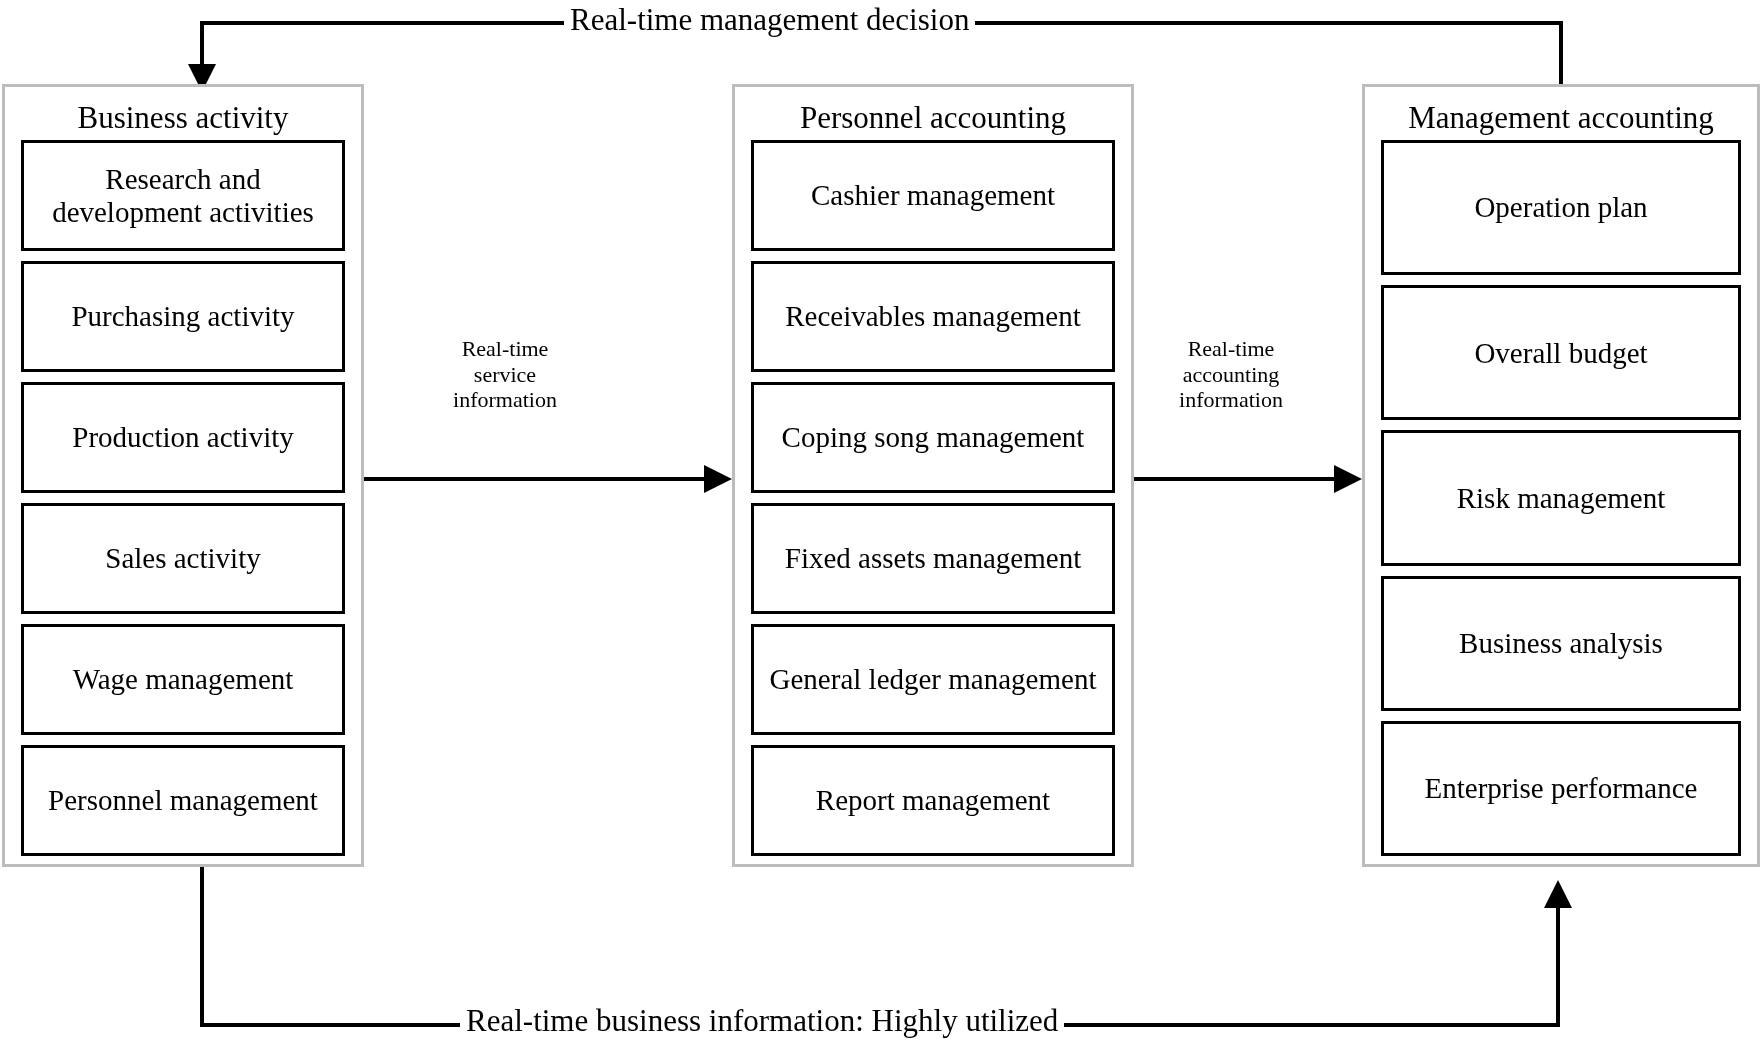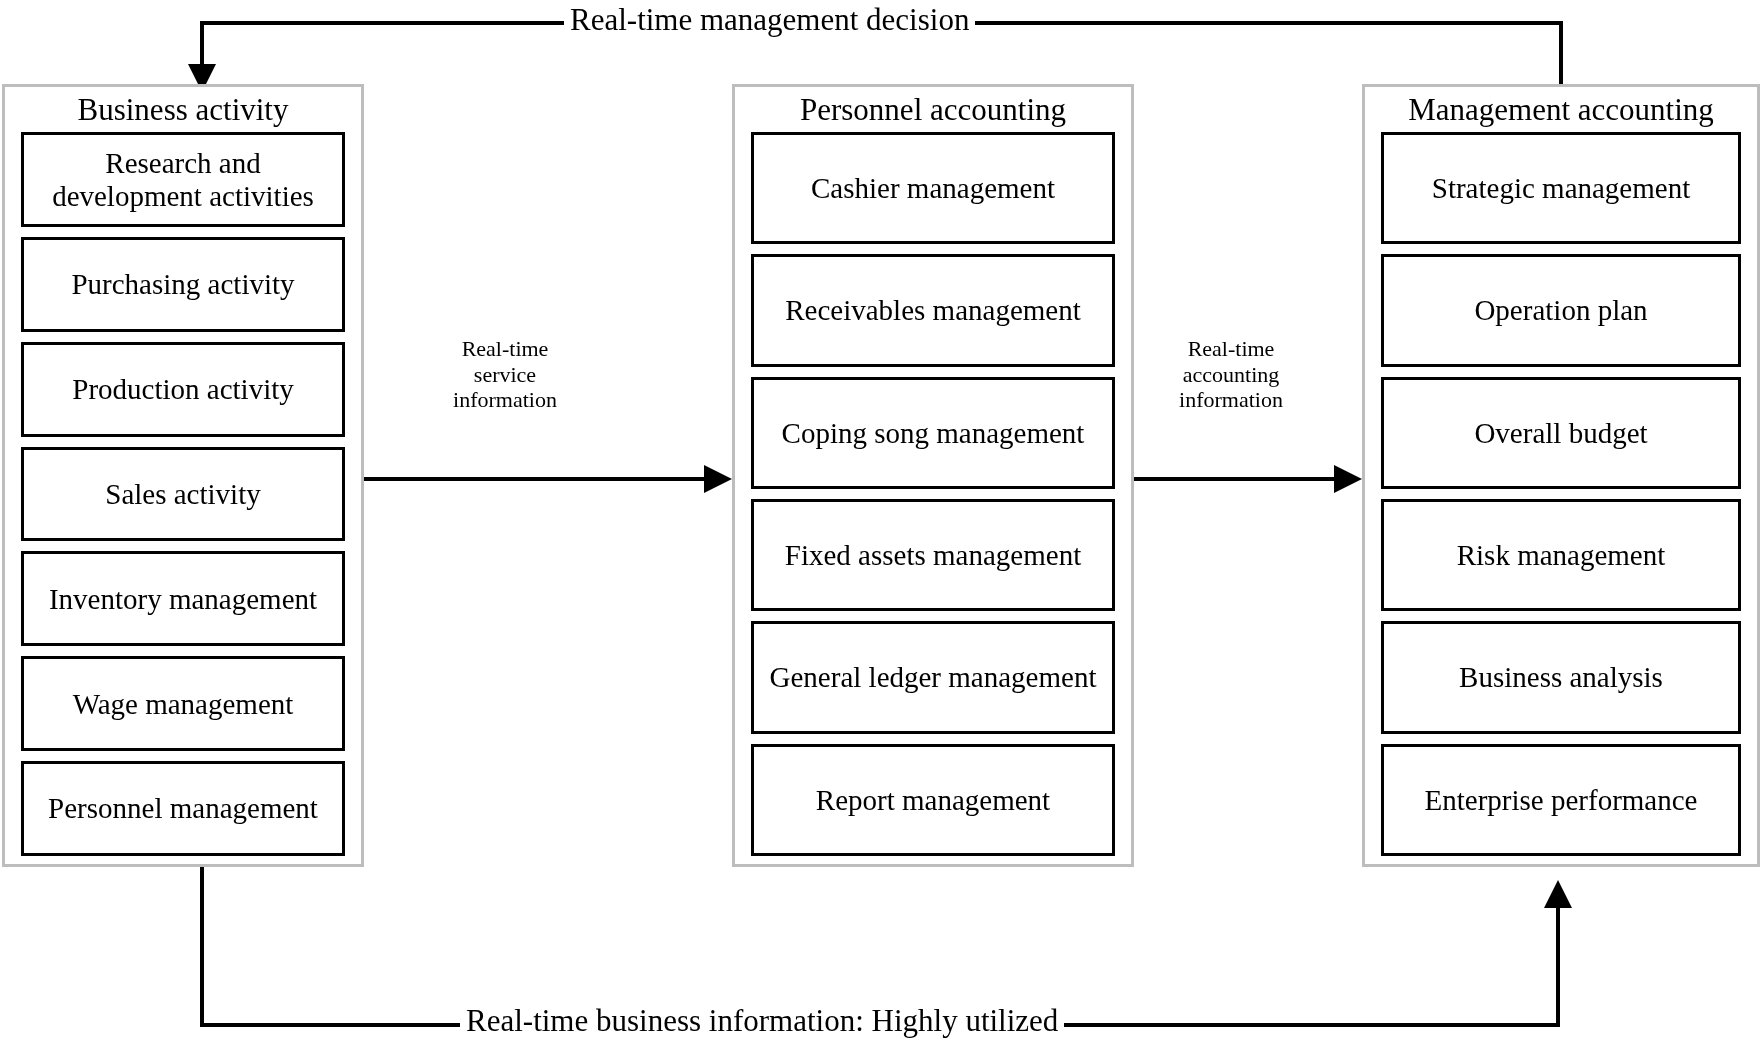--- a/index.html
+++ b/index.html
@@ -25,21 +25,21 @@
     background: #ffffff;
     display: flex;
     flex-direction: column;
     align-items: center;
   }
   .column-title {
     font-size: 31px;
     line-height: 1.1;
     text-align: center;
     color: #000;
-    margin-top: 6px;
+    margin-top: 14px;
     margin-bottom: 5px;
     white-space: nowrap;
   }
   .items {
     width: 100%;
     flex: 1;
     display: flex;
     flex-direction: column;
     box-sizing: border-box;
     padding: 0 16px 8px 16px;
@@ -139,23 +139,20 @@
       <div class="item-box">
         <span class="txt">Purchasing activity</span>
       </div>
       <div class="item-box">
         <span class="txt">Production activity</span>
       </div>
       <div class="item-box">
         <span class="txt">Sales activity</span>
       </div>
       <div class="item-box">
-        <span class="txt">Inventory management</span>
-      </div>
-      <div class="item-box">
         <span class="txt">Wage management</span>
       </div>
       <div class="item-box">
         <span class="txt">Personnel management</span>
       </div>
     </div>
   </div>
 
   <div class="column" style="left:732px; top:84px; width:402px; height:783px;">
     <div class="column-title">Personnel accounting</div>
@@ -178,23 +175,20 @@
       <div class="item-box">
         <span class="txt">Report management</span>
       </div>
     </div>
   </div>
 
   <div class="column" style="left:1362px; top:84px; width:398px; height:783px;">
     <div class="column-title">Management accounting</div>
     <div class="items">
       <div class="item-box">
-        <span class="txt">Strategic management</span>
-      </div>
-      <div class="item-box">
         <span class="txt">Operation plan</span>
       </div>
       <div class="item-box">
         <span class="txt">Overall budget</span>
       </div>
       <div class="item-box">
         <span class="txt">Risk management</span>
       </div>
       <div class="item-box">
         <span class="txt">Business analysis</span>

